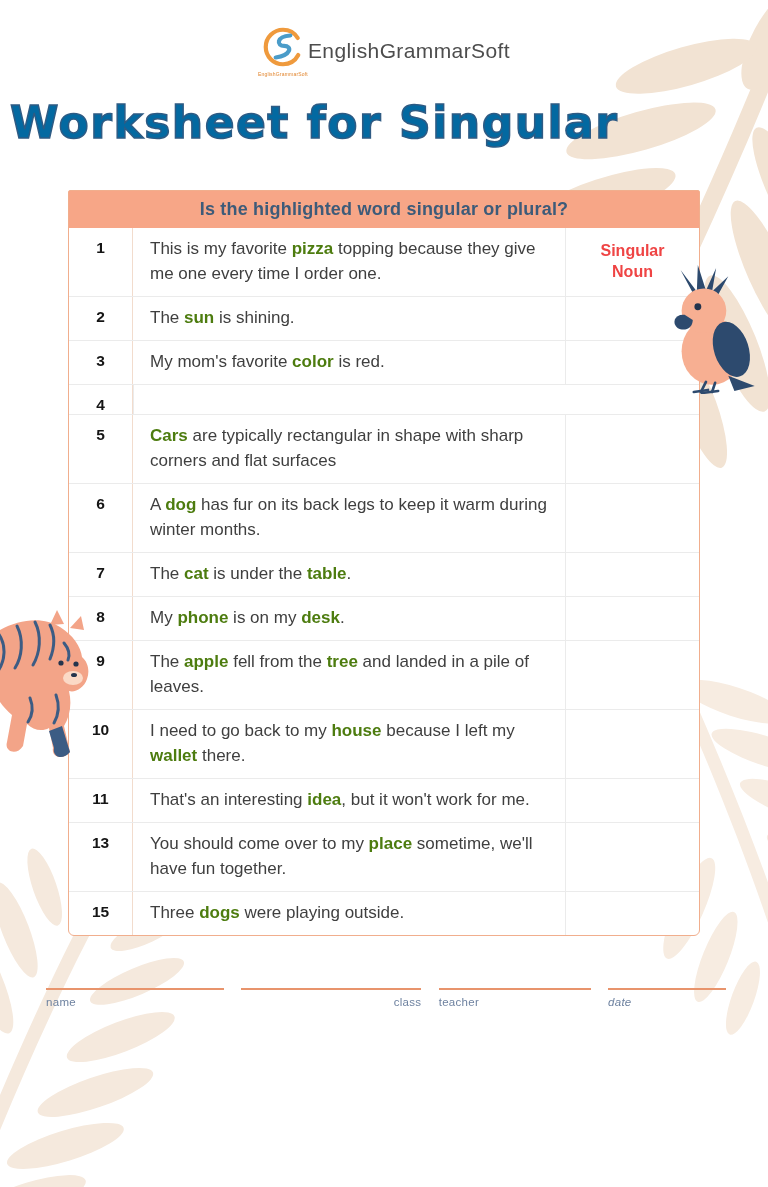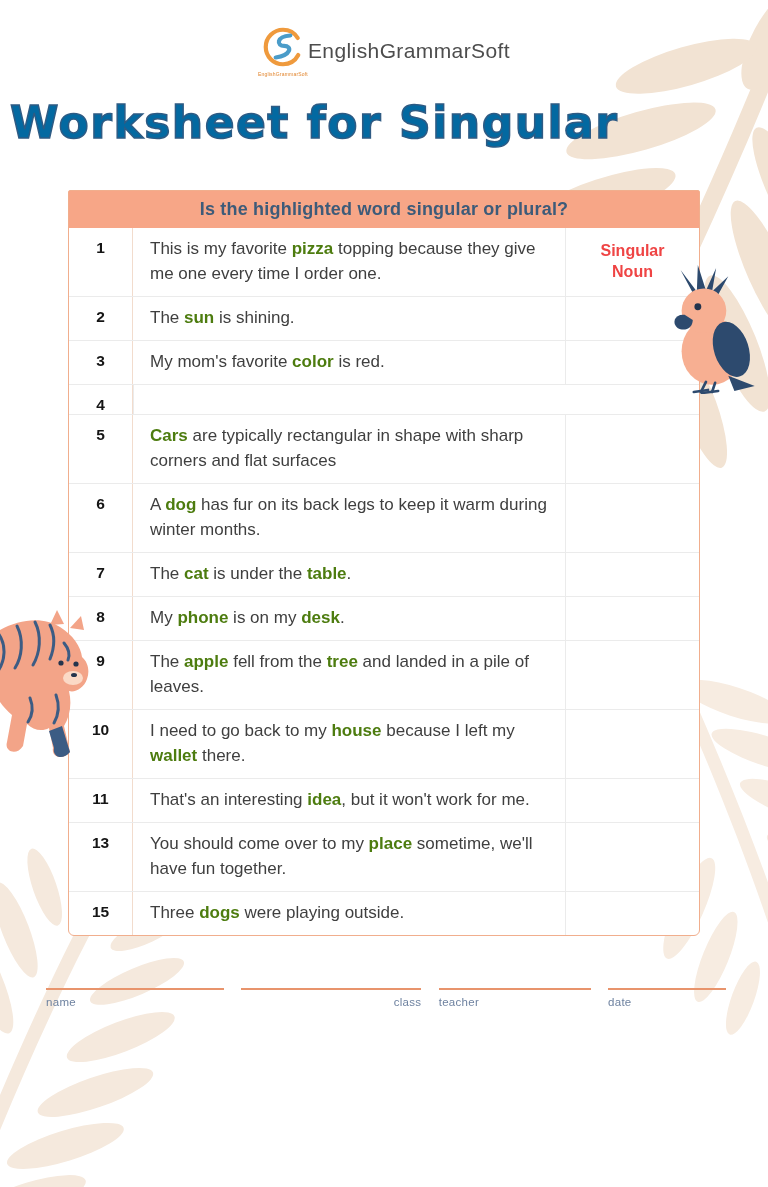--- a/index.html
+++ b/index.html
@@ -46,21 +46,21 @@
 
   
   .bird{position:absolute;z-index:4;left:651px;top:262px;width:114px;height:132px;pointer-events:none;}
   .tiger{position:absolute;z-index:4;left:-10px;top:605px;width:126px;height:170px;pointer-events:none;}
   .bird svg,.tiger svg{display:block;width:100%;height:100%;}
 
   
   .fields{position:relative;z-index:2;display:flex;justify-content:space-between;
     margin:52px 42px 0 46px;}
   .field{display:flex;flex-direction:column;}
-  .f-name{width:178px;}.f-class{width:180px;text-align:right;}.f-teacher{width:152px;}.f-date{width:118px;}
+  .f-name{width:178px;}.f-class{width:180px;text-align:right;}.f-teacher{width:152px;}.f-date{width:118px;font-style:italic;}
   .field-line{border-top:2px solid #e8946c;width:100%;}
   .field-label{margin-top:6px;font-size:11.5px;color:#6e82a0;letter-spacing:.3px;}
 </style>
 </head>
 <body>
 
 <div class="page">
 
   <svg width="0" height="0" style="position:absolute" aria-hidden="true">
     <defs>

